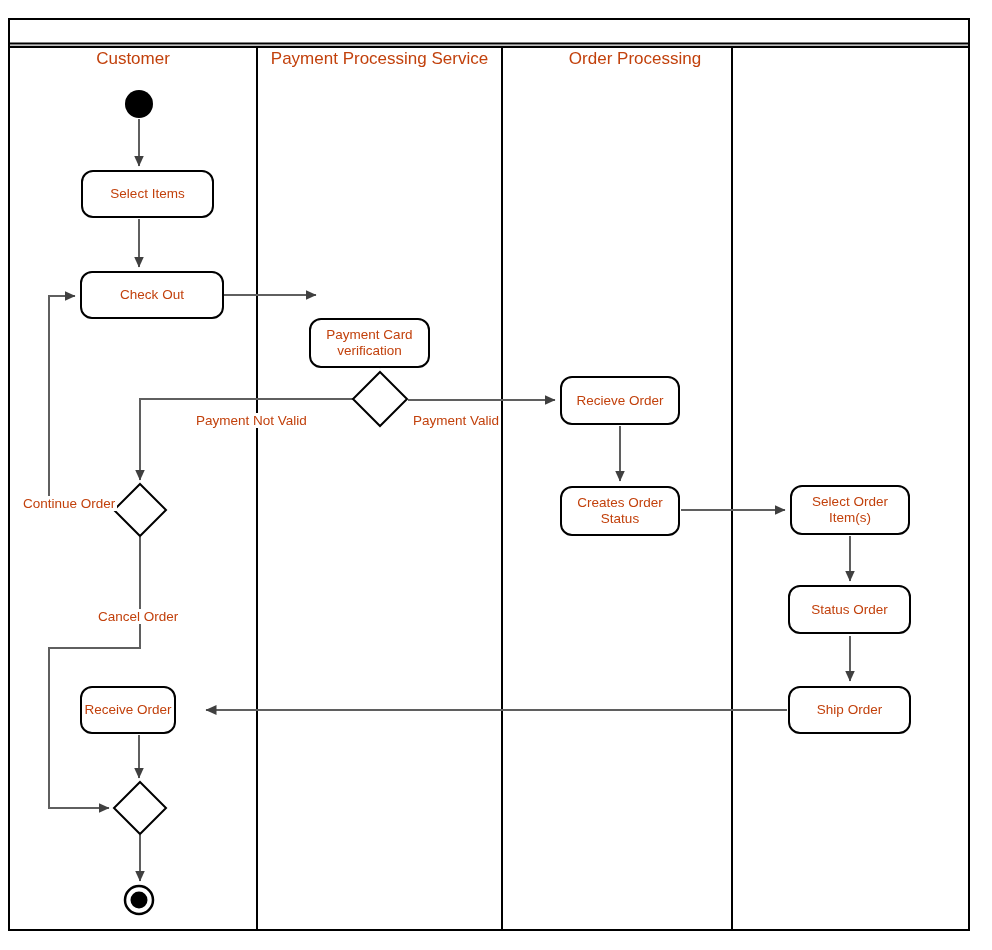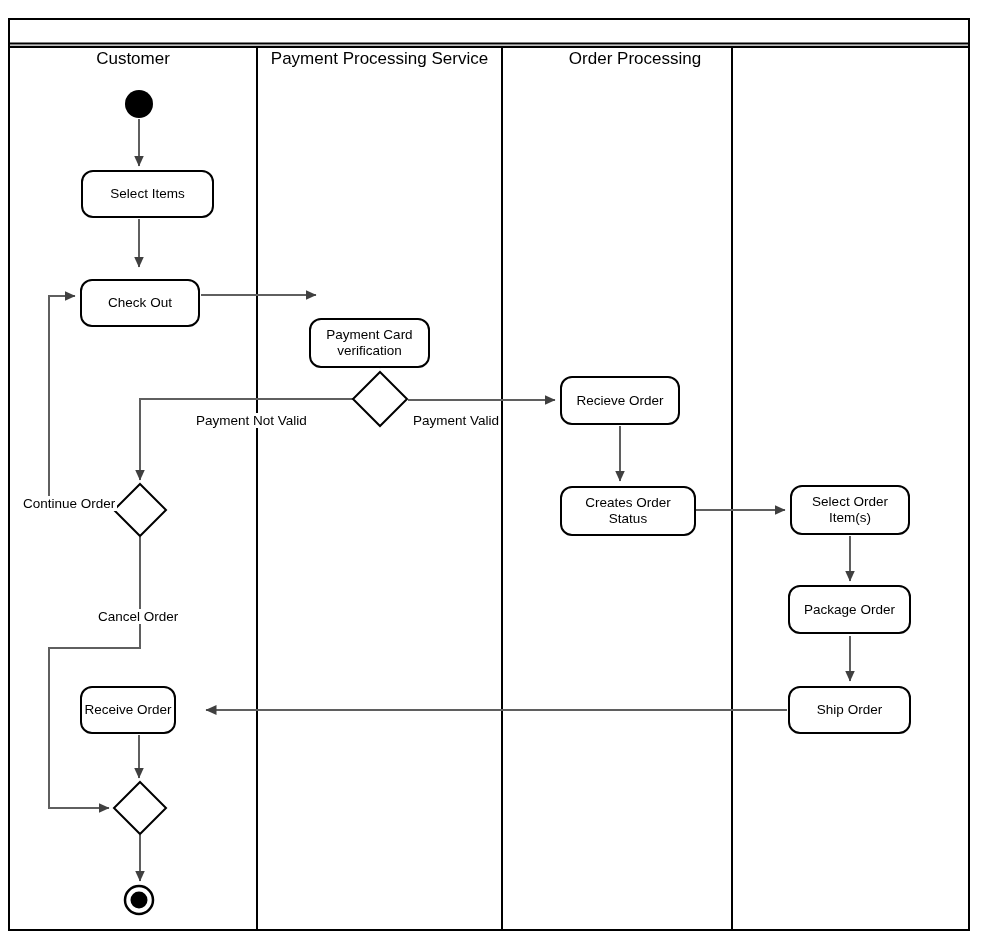--- a/index.html
+++ b/index.html
@@ -1,21 +1,21 @@
 <!DOCTYPE html>
 <html><head>
 <meta charset="utf-8">
 <style>
   html,body{margin:0;padding:0;background:#ffffff;}
   #canvas{
     position:relative;
     width:992px;height:950px;
     background:#ffffff;
     font-family:"Liberation Sans", sans-serif;
-    color:#000000;
+    color:#c2410c;
     overflow:hidden;
   }
   #wires{position:absolute;left:0;top:0;width:992px;height:950px;z-index:1;}
   .lane-title{
     position:absolute;top:49px;height:20px;
     text-align:center;font-size:17px;line-height:20px;
     z-index:2;white-space:nowrap;
   }
   .node{
     position:absolute;box-sizing:border-box;
@@ -73,29 +73,29 @@
     <polygon points="140,782 166,808 140,834 114,808" fill="#fff" stroke="#000" stroke-width="2"></polygon>
     <circle cx="139" cy="900" r="14" fill="#fff" stroke="#000" stroke-width="2.5"></circle>
     <circle cx="139" cy="900" r="8.5" fill="#000"></circle>
   </svg>
 
   <div class="lane-title" style="left:9px;width:248px;">Customer</div>
   <div class="lane-title" style="left:257px;width:245px;">Payment Processing Service</div>
   <div class="lane-title" style="left:520px;width:230px;">Order Processing</div>
 
   <div class="node" style="left:81px;top:170px;width:133px;height:48px;">Select Items</div>
-  <div class="node" style="left:80px;top:271px;width:120px;height:48px;margin-top:8px;">Check Out</div>
+  <div class="node" style="left:80px;top:271px;width:144px;height:48px;">Check Out</div>
   <div class="node" style="left:309px;top:271px;width:121px;height:50px;margin-top:47px;">Payment Card
 verification</div>
   <div class="node" style="left:560px;top:376px;width:120px;height:49px;">Recieve Order</div>
-  <div class="node" style="left:560px;top:486px;width:136px;height:50px;">Creates Order
+  <div class="node" style="left:560px;top:486px;width:120px;height:50px;">Creates Order
 Status</div>
   <div class="node" style="left:790px;top:485px;width:120px;height:50px;">Select Order
 Item(s)</div>
-  <div class="node" style="left:788px;top:585px;width:123px;height:49px;">Package Order</div>
+  <div class="node" style="left:788px;top:585px;width:123px;height:49px;">Status Order</div>
   <div class="node" style="left:788px;top:686px;width:123px;height:48px;">Ship Order</div>
   <div class="node" style="left:80px;top:686px;width:96px;height:48px;">Receive Order</div>
 
   <div class="edge-label" style="left:194px;top:392px;">Payment Not Valid</div>
   <div class="edge-label" style="left:411px;top:392px;">Payment Valid</div>
   <div class="edge-label" style="left:21px;top:475px;">Continue Order</div>
   <div class="edge-label" style="left:96px;top:588px;">Cancel Order</div>
 
 </div>
 

